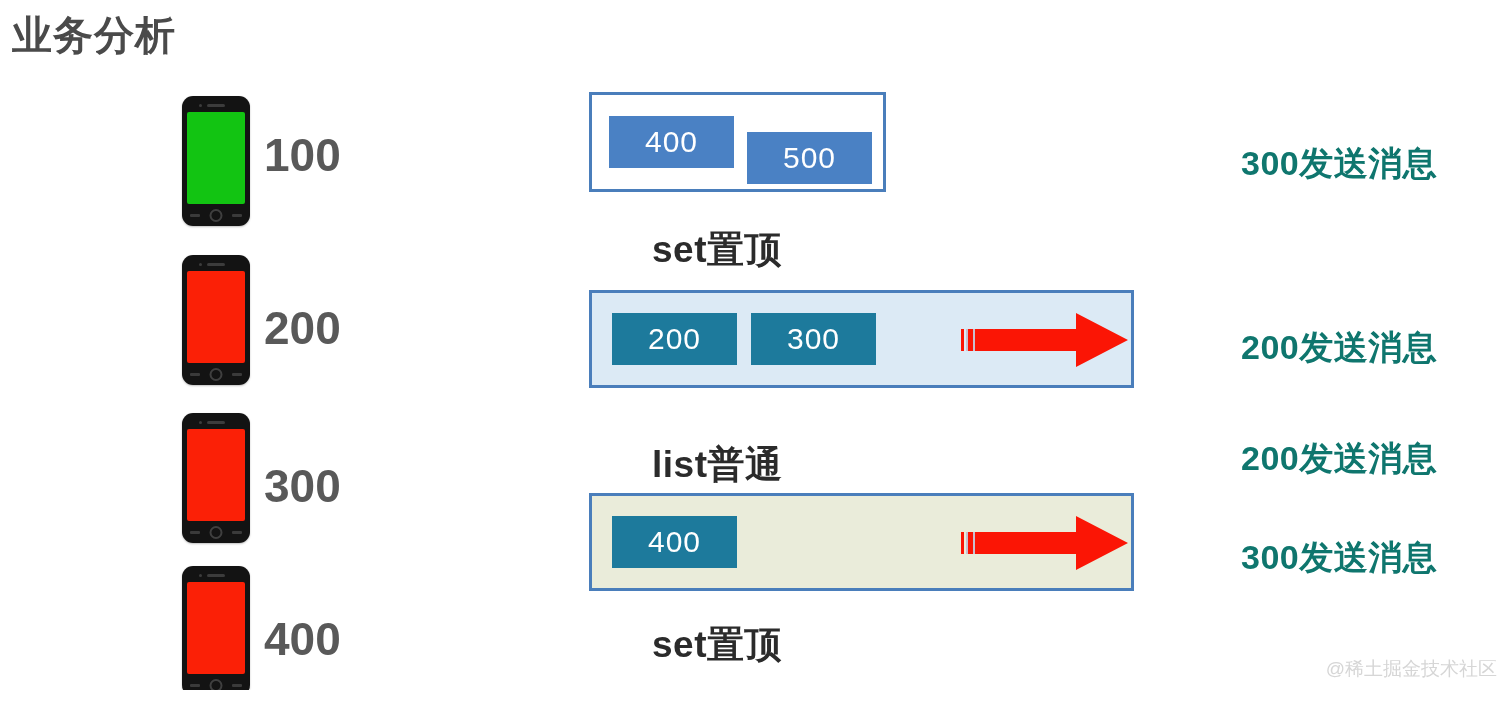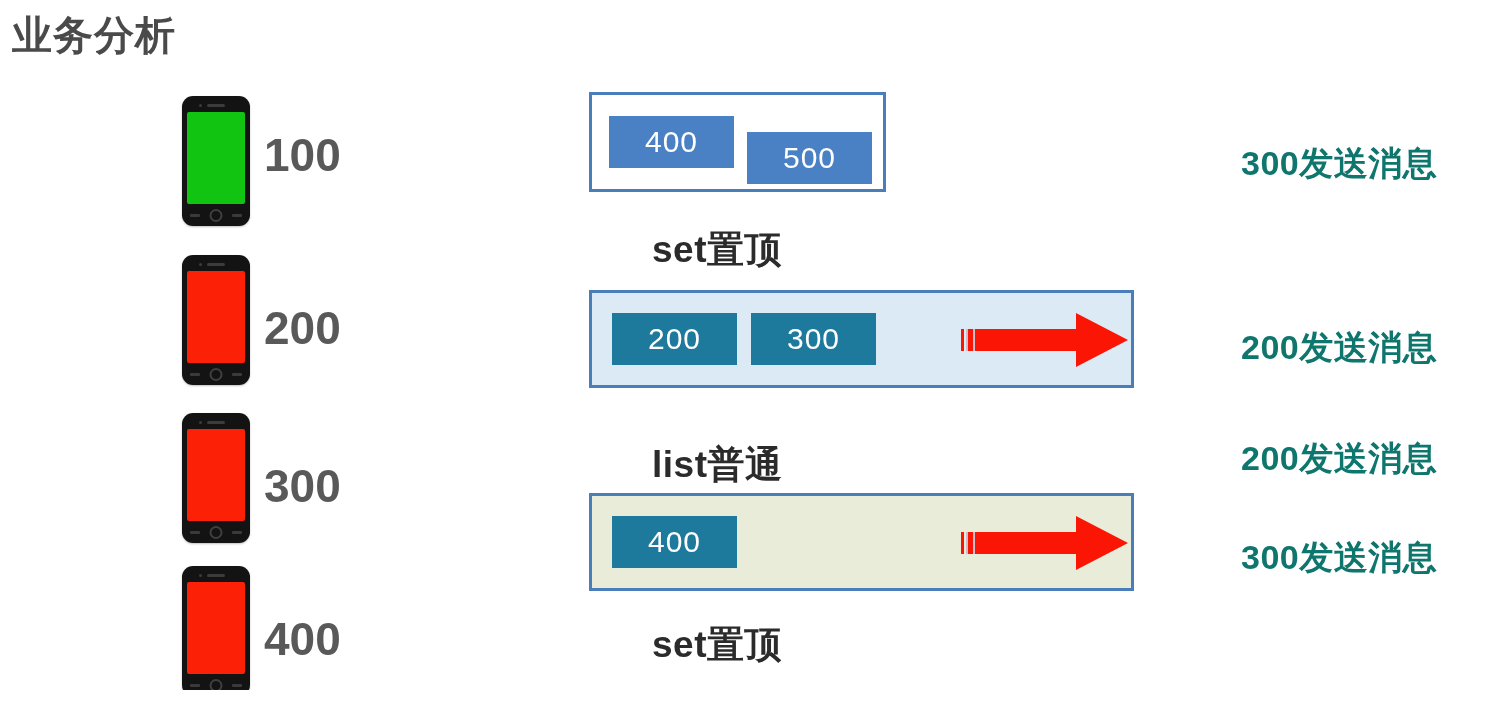--- a/index.html
+++ b/index.html
@@ -256,14 +256,15 @@
       </svg>
     </div>
   </div>
   <div class="panel-caption" style="left:652px; top:620px;">set置顶</div>
 
   <div class="msg-line" style="left:1241px; top:141px;">300发送消息</div>
   <div class="msg-line" style="left:1241px; top:325px;">200发送消息</div>
   <div class="msg-line" style="left:1241px; top:436px;">200发送消息</div>
   <div class="msg-line" style="left:1241px; top:535px;">300发送消息</div>
 
+  <div class="watermark">@稀土掘金技术社区</div>
 
 </div>
 
 </body></html>

